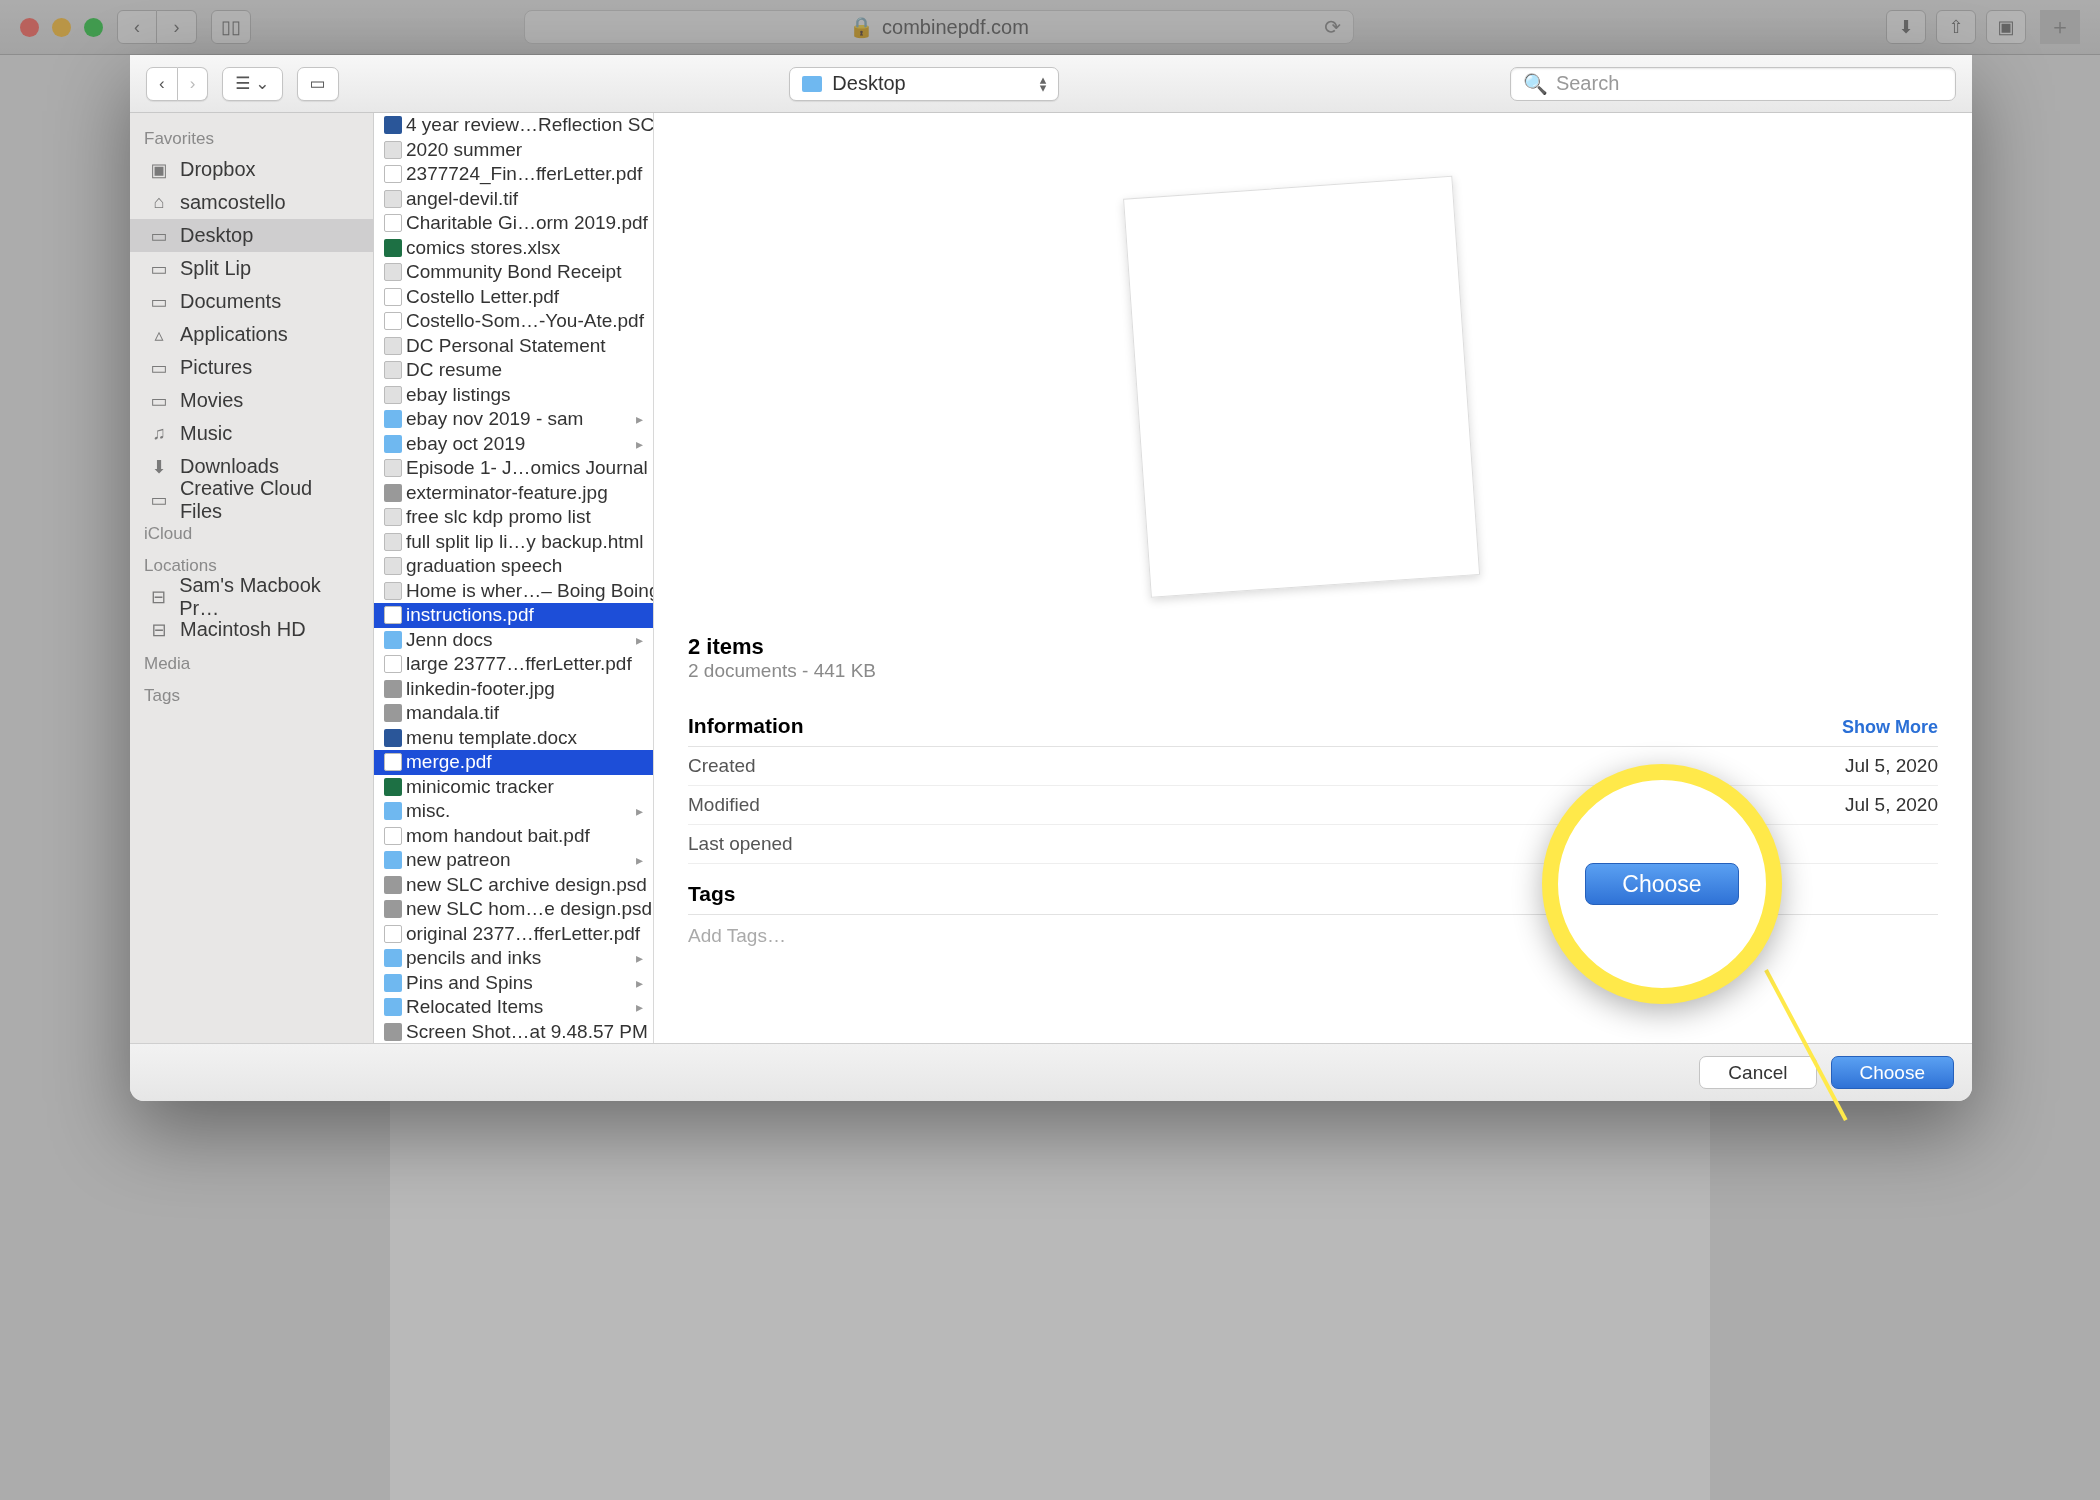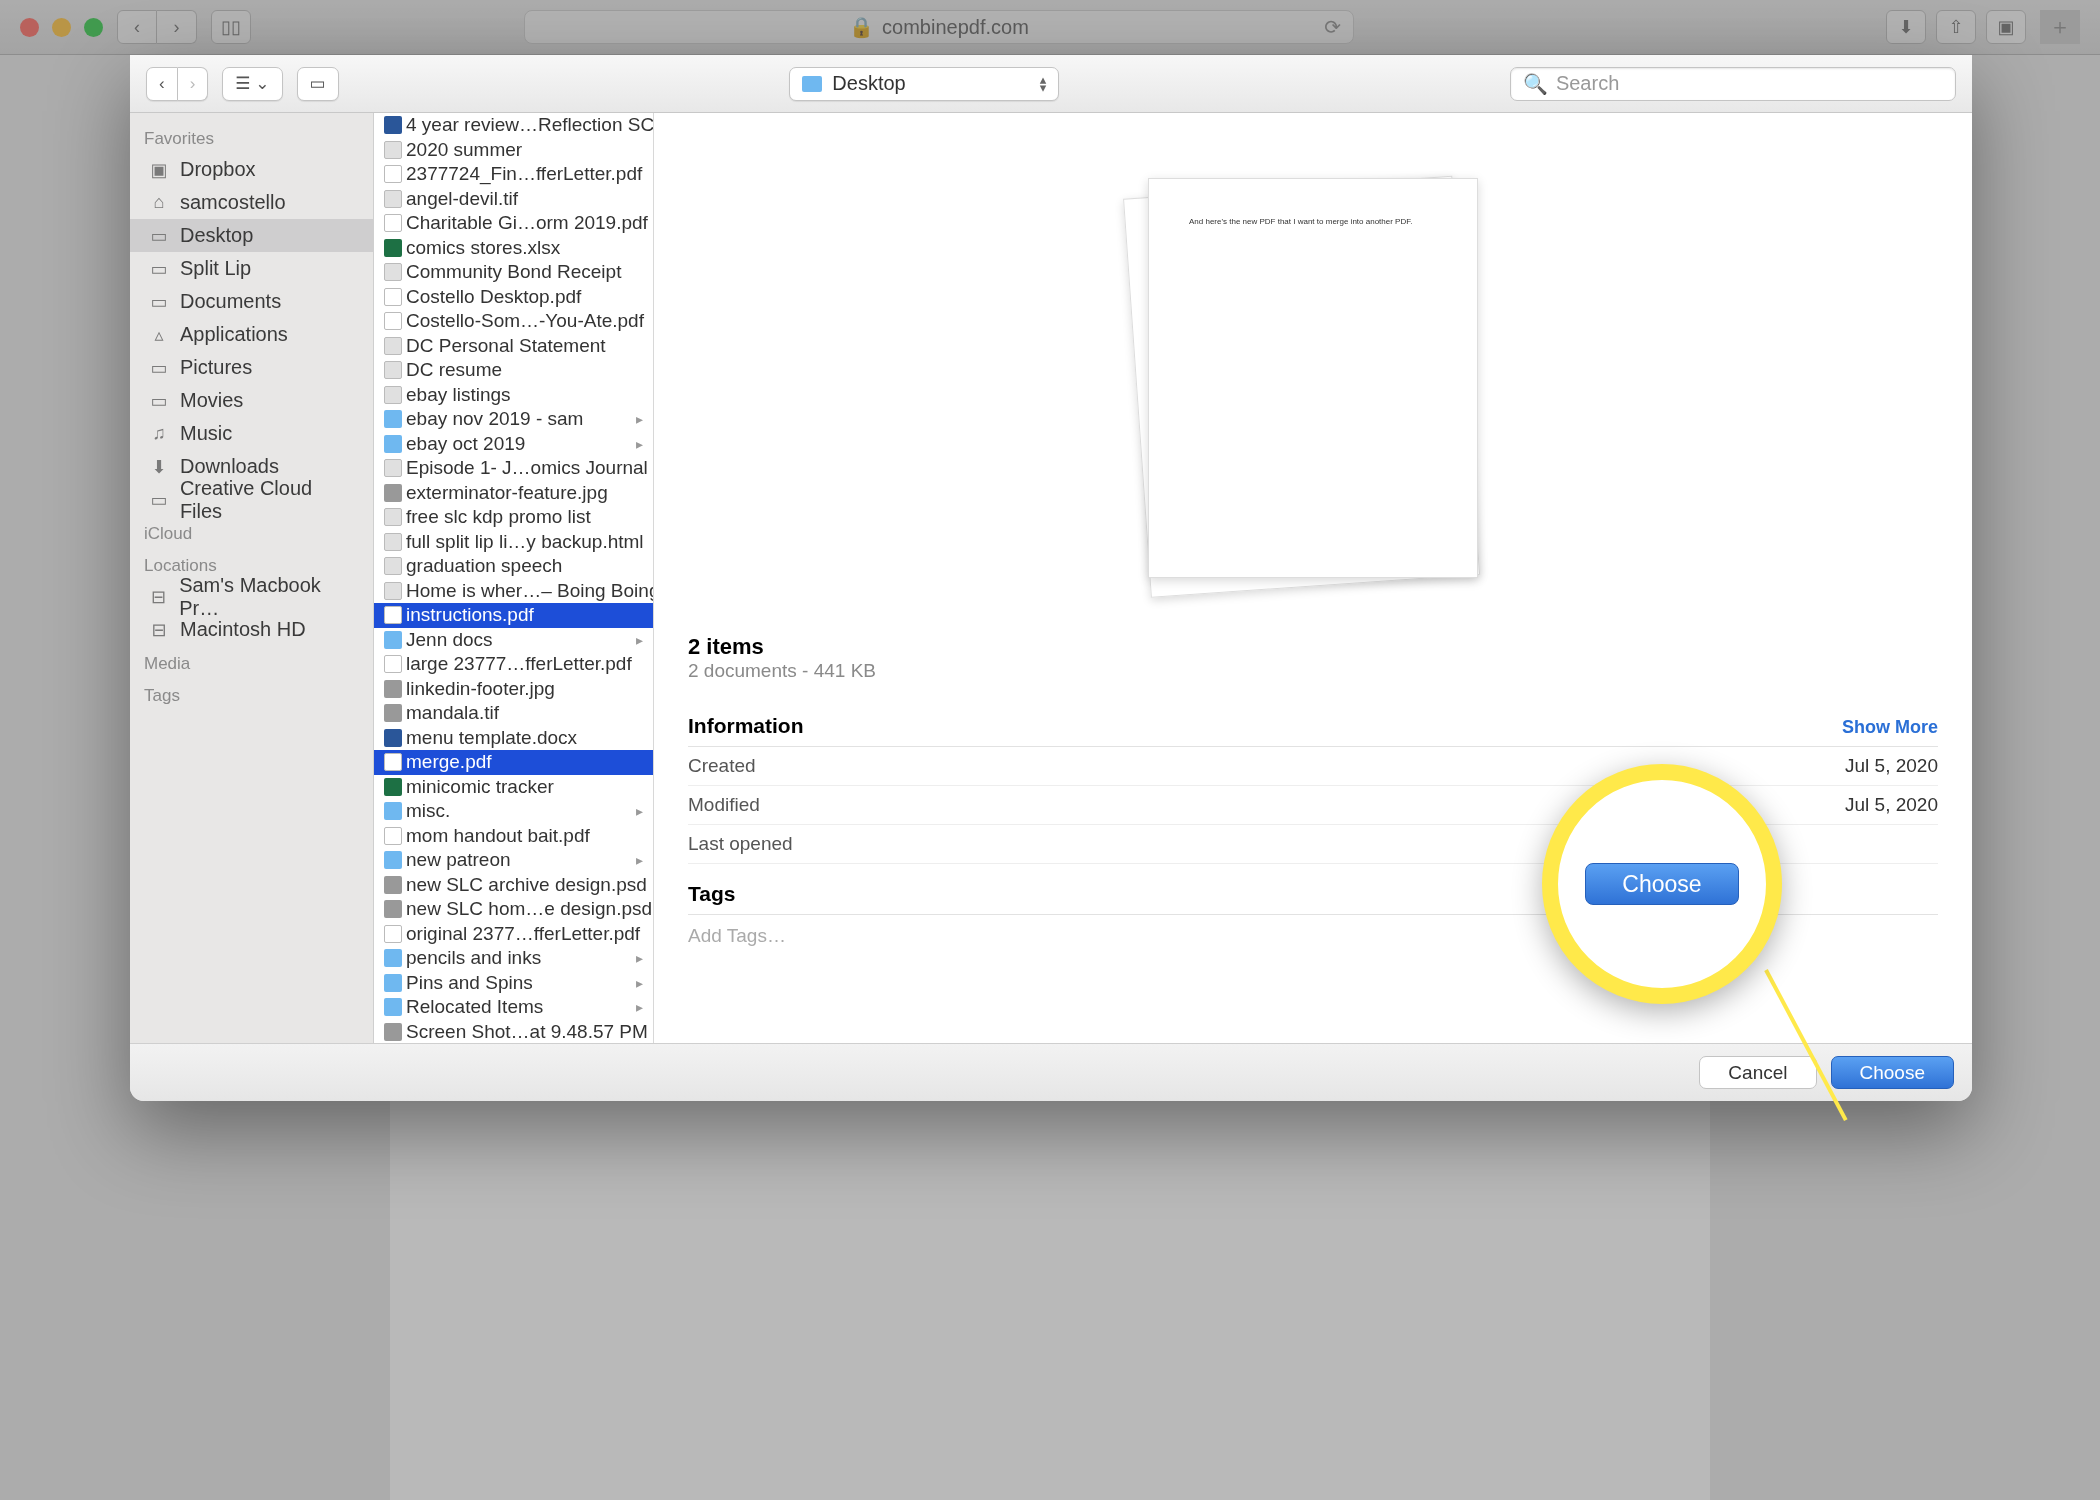--- a/index.html
+++ b/index.html
@@ -222,21 +222,21 @@
           <div class="frow">
             <span class="fic xls"></span>
             <span>comics stores.xlsx</span>
           </div>
           <div class="frow">
             <span class="fic doc"></span>
             <span>Community Bond Receipt</span>
           </div>
           <div class="frow">
             <span class="fic pdf"></span>
-            <span>Costello Desktop.pdf</span>
+            <span>Costello Letter.pdf</span>
           </div>
           <div class="frow">
             <span class="fic pdf"></span>
             <span>Costello-Som…-You-Ate.pdf</span>
           </div>
           <div class="frow">
             <span class="fic doc"></span>
             <span>DC Personal Statement</span>
           </div>
           <div class="frow">
@@ -358,23 +358,20 @@
           <div class="frow">
             <span class="fic img"></span>
             <span>Screen Shot…at 9.48.57 PM</span>
           </div>
         </div>
     </div>
 
     <div class="preview">
       <div class="thumb-wrap">
         <div class="thumb thumb2"></div>
-        <div class="thumb thumb1">
-          <div class="tiny">And here's the new PDF that I want to merge into another PDF.</div>
-        </div>
       </div>
       <div class="info-h1">2 items</div>
       <div class="info-sub">2 documents - 441 KB</div>
       <div class="info-sec">
         <span>Information</span>
         <span class="more">Show More</span>
       </div>
       <div class="kv">
         <span>Created</span>
         <span class="v">Jul 5, 2020</span>

